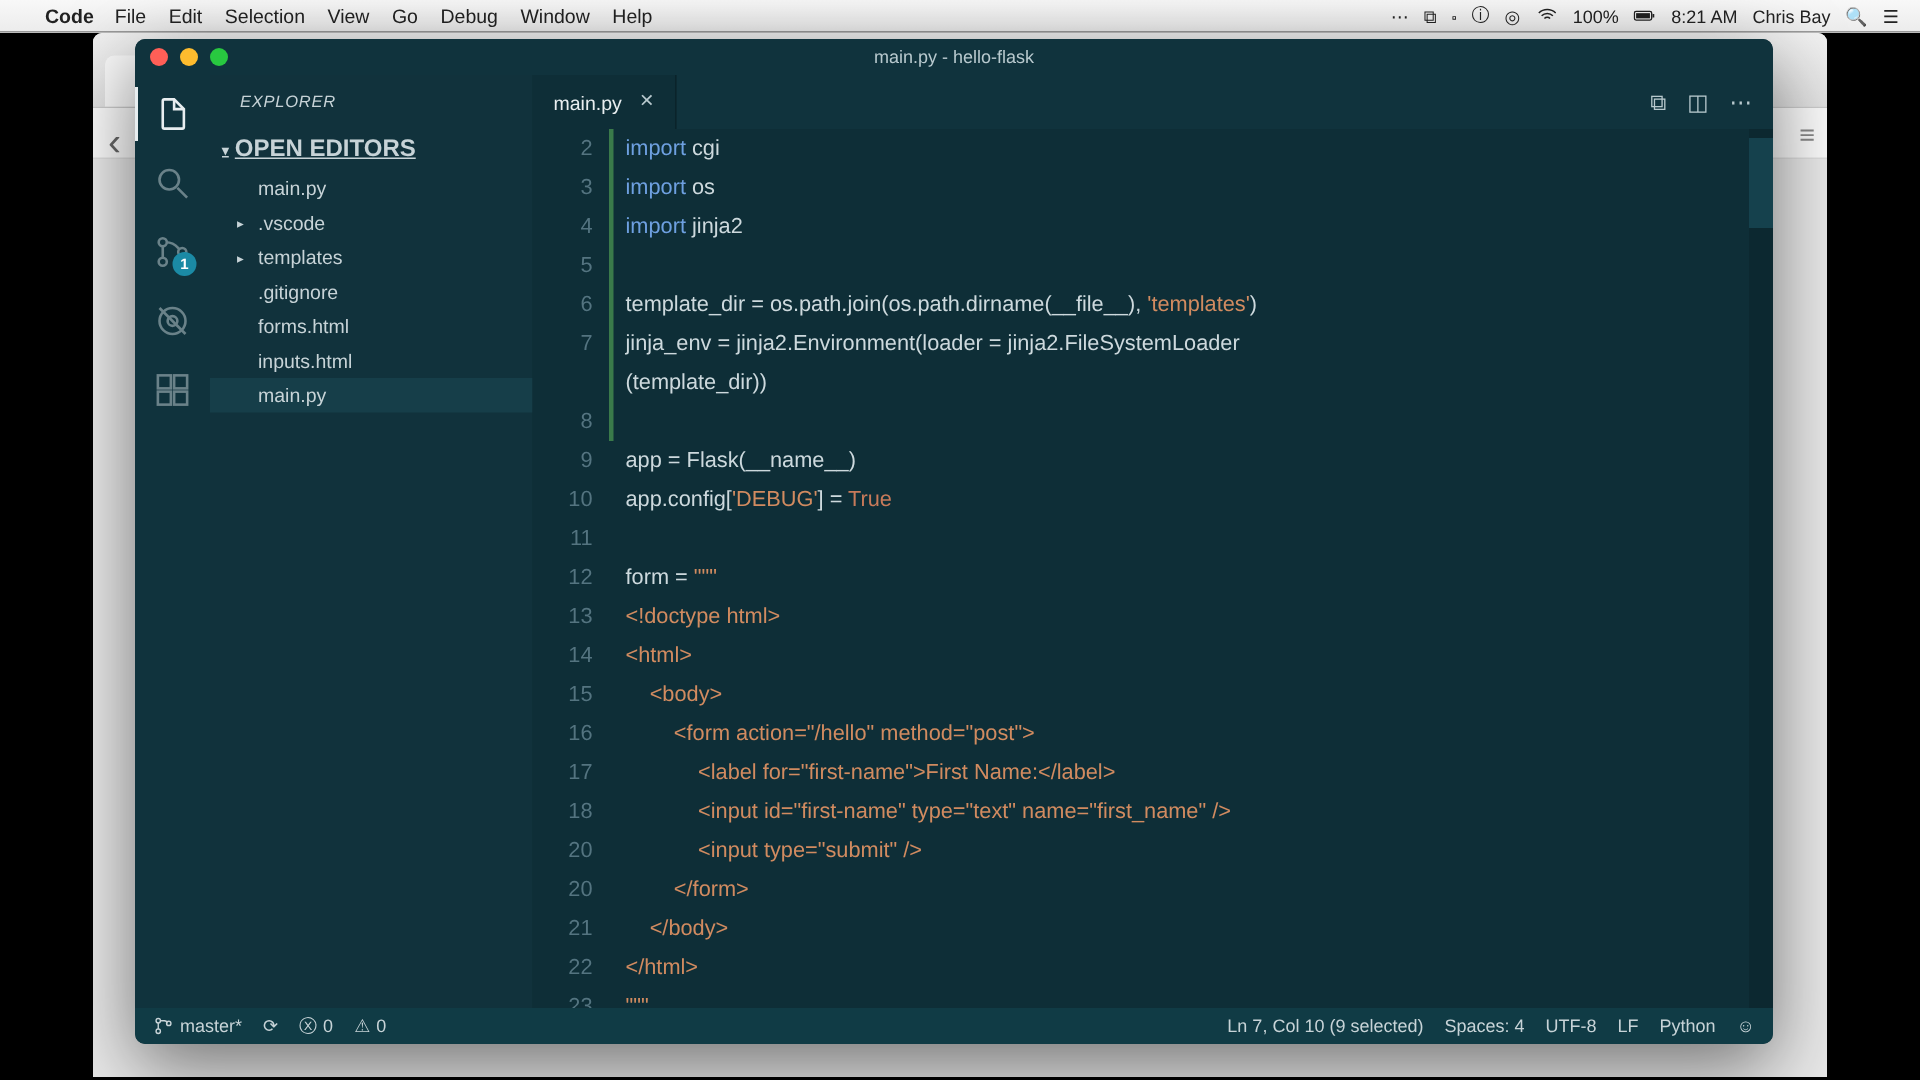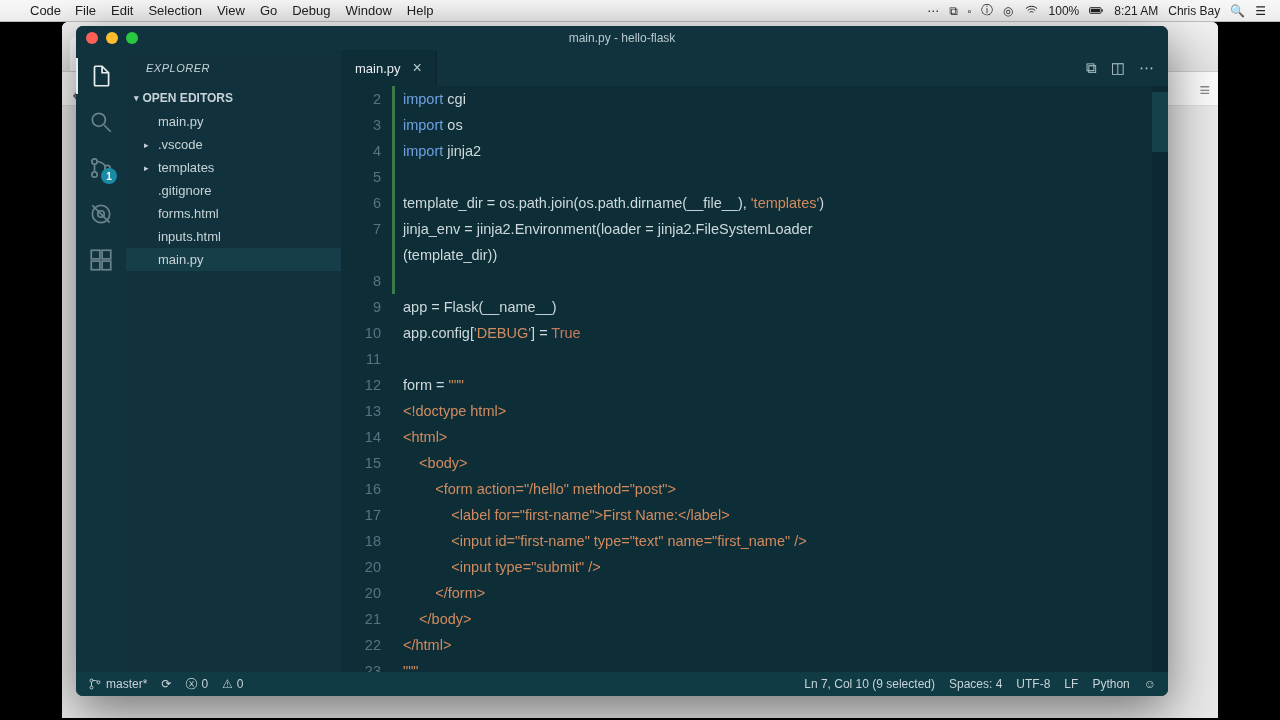--- a/index.html
+++ b/index.html
@@ -1,57 +1,57 @@
 <!DOCTYPE html>
 <html><head>
 <meta charset="utf-8">
 <style>
 * { margin:0; padding:0; box-sizing:border-box; font-family:-apple-system,BlinkMacSystemFont,"Segoe UI",sans-serif; }
 body { width:1280px; height:720px; background:#000; overflow:hidden; position:relative; }
 
 
 .menubar { position:absolute; top:0; left:0; right:0; height:22px; background:linear-gradient(#f8f8f8,#ececec); display:flex; align-items:center; font-size:13px; color:#222; border-bottom:1px solid #bbb; }
 .menubar .apple { margin:0 14px 0 16px; font-size:14px; }
-.menubar .app { font-weight:400; margin-right:14px; }
+.menubar .app { font-weight:700; margin-right:14px; }
 .menubar .mitem { margin-right:15px; cursor:default; }
 .menubar .right { margin-left:auto; display:flex; align-items:center; gap:10px; padding-right:14px; font-size:12px; }
 .menubar .right span { display:inline-flex; align-items:center; }
 .mbicon { width:15px; height:15px; display:inline-block; }
 
 
 .bgwin { position:absolute; top:22px; left:62px; width:1156px; height:696px; background:#e8e8e8; border-radius:6px 6px 0 0; }
 .bgwin .bgtop { height:50px; background:linear-gradient(#f1f1f1,#e2e2e2); border-radius:6px 6px 0 0; border-bottom:1px solid #ccc; display:flex; align-items:flex-end; }
 .bgwin .bgtab { width:20px; height:34px; background:#fafafa; border-radius:6px 0 0 0; margin-left:8px; }
 .bgwin .bgbar { height:34px; background:#fafafa; display:flex; align-items:center; padding-left:10px; border-bottom:1px solid #ddd; }
 .bgwin .bgback { width:20px; height:20px; color:#666; }
 .bgwin .bgback::before { content:"‹"; font-size:26px; }
 .bgwin .bgright { position:absolute; right:8px; top:58px; color:#888; font-size:18px; }
 
 
-.vs { position:absolute; top:26px; left:76px; width:1092px; height:670px; background:#0e2e37; border-radius:7px; overflow:hidden; box-shadow:0 15px 50px rgba(0,0,0,.5); display:flex; flex-direction:column; }
+.vs { position:absolute; top:26px; left:90px; width:1092px; height:670px; background:#0e2e37; border-radius:7px; overflow:hidden; box-shadow:0 15px 50px rgba(0,0,0,.5); display:flex; flex-direction:column; }
 .titlebar { height:24px; background:#10333d; display:flex; align-items:center; position:relative; }
 .traffic { display:flex; gap:8px; margin-left:10px; }
 .dot { width:12px; height:12px; border-radius:50%; }
 .dot.r{background:#ff5f57} .dot.y{background:#febc2e} .dot.g{background:#28c840}
 .titlebar .wtitle { position:absolute; left:0; right:0; text-align:center; font-size:12px; color:#b8c9ce; }
 
 .vsbody { flex:1; display:flex; min-height:0; }
 
 
 .activity { width:50px; background:#10333d; display:flex; flex-direction:column; align-items:center; padding-top:12px; gap:18px; }
 .activity .aitem { width:28px; height:28px; display:flex; align-items:center; justify-content:center; color:#6a8289; cursor:pointer; position:relative; }
 .activity .aitem.active { color:#e8eef0; }
 .activity .aitem.active::before { content:""; position:absolute; left:-11px; top:-4px; bottom:-4px; width:2px; background:#e8eef0; }
 .activity svg { width:26px; height:26px; }
 .badge { position:absolute; bottom:-2px; right:-2px; background:#1b8aa5; color:#fff; border-radius:10px; font-size:10px; width:16px; height:16px; display:flex; align-items:center; justify-content:center; font-weight:600; }
 
 
 .sidebar { width:215px; background:#11323c; color:#c7d3d7; display:flex; flex-direction:column; font-size:13px; }
 .sbtitle { height:36px; display:flex; align-items:center; padding-left:20px; font-size:11px; letter-spacing:.5px; color:#c7d3d7;font-style:italic; }
-.sbsection { font-size:12px; font-weight:700; padding:5px 8px; display:flex; align-items:center; gap:4px; cursor:pointer; }
+.sbsection { font-size:16px; font-weight:700; padding:5px 8px; display:flex; align-items:center; gap:4px; cursor:pointer;text-decoration:underline; }
 .sbsection::before { content:"▾"; font-size:9px; }
 .sbitem { padding:4px 10px 4px 32px; display:flex; align-items:center; gap:4px; cursor:pointer; font-size:13px; }
 .sbitem.sel { background:#163e49; }
 .sbitem.fold::before { content:"▸"; font-size:9px; margin-left:-14px; width:10px; }
 
 
 .editarea { flex:1; display:flex; flex-direction:column; background:#0e2e37; min-width:0; }
 .tabbar { height:36px; background:#10333d; display:flex; align-items:stretch; }
 .tab { display:flex; align-items:center; gap:12px; padding:0 14px; background:#0e2e37; color:#e8eef0; font-size:13px; border-right:1px solid #0a232a; cursor:pointer; }
 .tab .close { color:#b8c9ce; font-size:16px; font-weight:300; cursor:pointer; }

